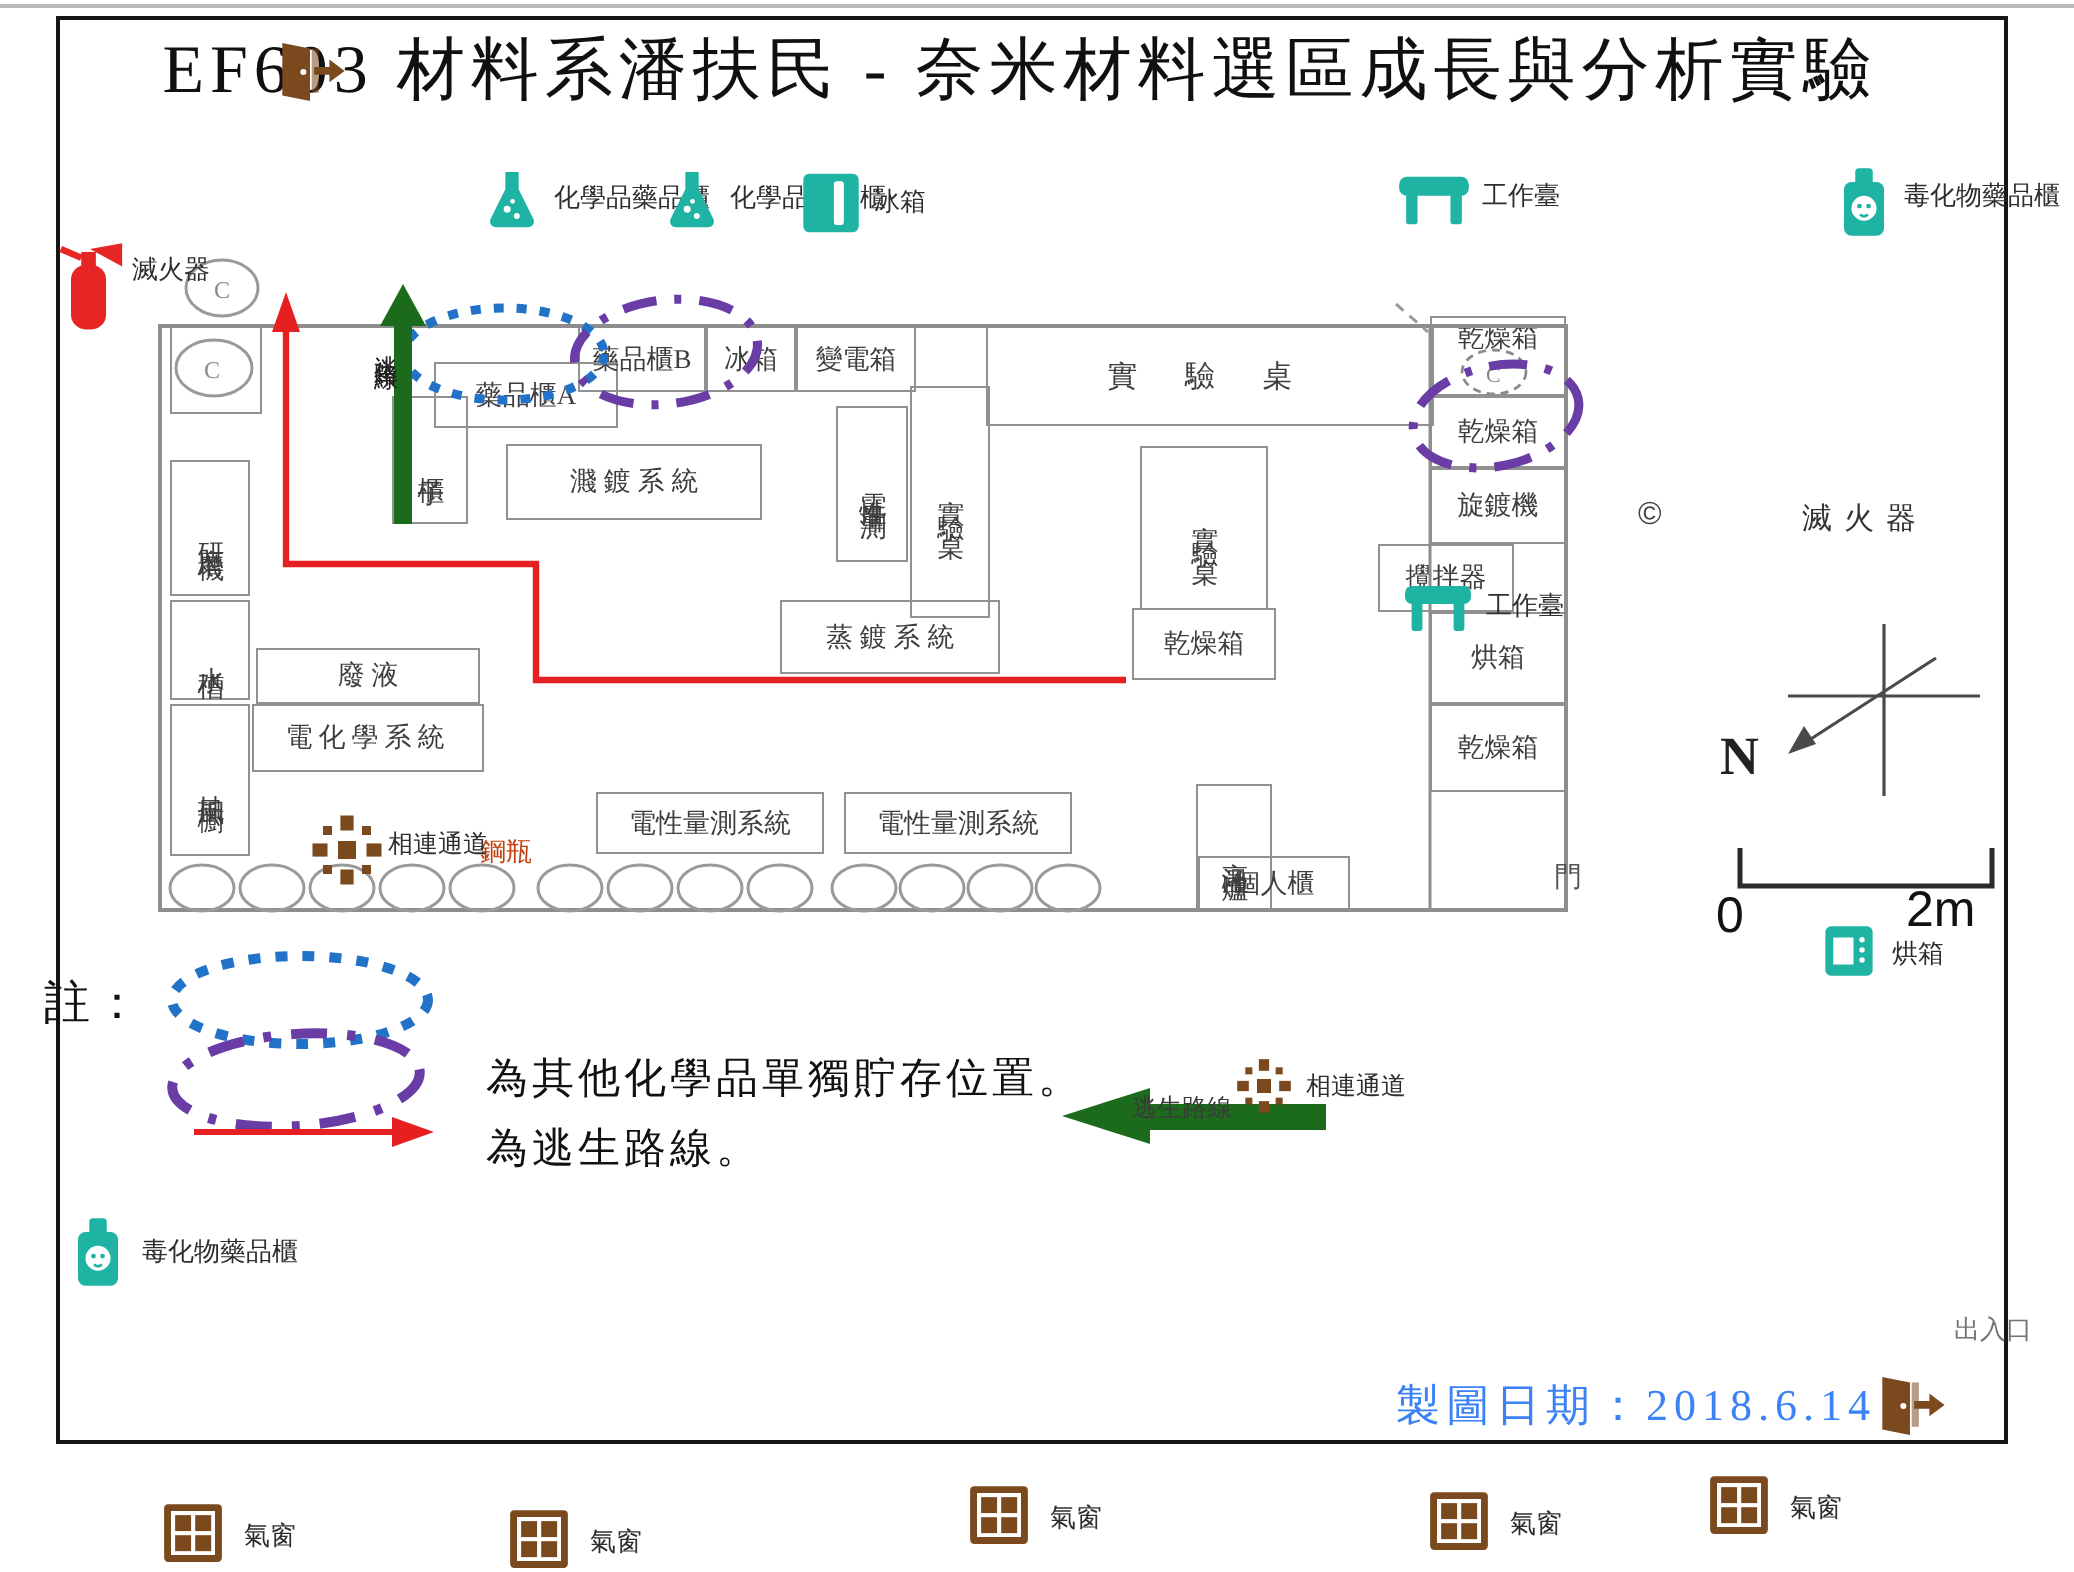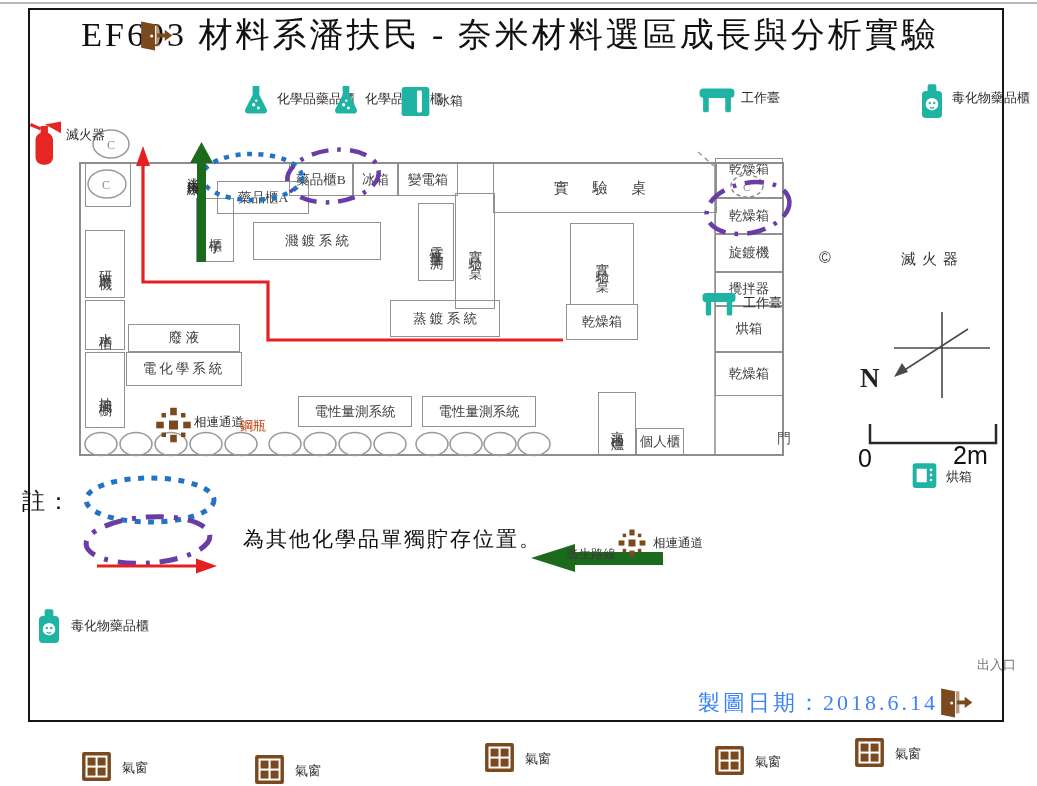--- a/index.html
+++ b/index.html
@@ -138,39 +138,39 @@
 
   <div id="plan-boxes">
       <div class="pbox" style="left: 197px; top: 181px; width: 92px; height: 33px; font-size: 13.5px; margin-left: 20px;">藥品櫃A</div>
       <div class="pbox" style="left: 289px; top: 163px; width: 64px; height: 33px; font-size: 13.5px;">藥品櫃B</div>
       <div class="pbox" style="left: 353px; top: 163px; width: 45px; height: 33px; font-size: 13.5px;">冰箱</div>
       <div class="pbox" style="left: 398px; top: 163px; width: 60px; height: 33px; font-size: 13.5px;">變電箱</div>
       <div class="pbox" style="left: 493px; top: 163px; width: 224px; height: 50px; font-size: 15px; letter-spacing: 10px;">實 驗 桌</div>
       <div class="pbox vtop" style="left: 715px; top: 158px; width: 68px; height: 40px; font-size: 13.5px;">乾燥箱</div>
       <div class="pbox" style="left: 715px; top: 198px; width: 68px; height: 36px; font-size: 13.5px;">乾燥箱</div>
       <div class="pbox" style="left: 715px; top: 234px; width: 68px; height: 38px; font-size: 13.5px;">旋鍍機</div>
-      <div class="pbox" style="left: 715px; top: 272px; width: 68px; height: 34px; font-size: 13.5px;">攪拌器</div>
+      <div class="pbox" style="left: 689px; top: 272px; width: 68px; height: 34px; font-size: 13.5px;">攪拌器</div>
       <div class="pbox" style="left: 715px; top: 306px; width: 68px; height: 46px; font-size: 13.5px;">烘箱</div>
       <div class="pbox" style="left: 715px; top: 352px; width: 68px; height: 44px; font-size: 13.5px;">乾燥箱</div>
       <div class="pbox vert" style="left: 196px; top: 198px; width: 38px; height: 64px; font-size: 13.5px;">櫃子</div>
       <div class="pbox vert" style="left: 85px; top: 230px; width: 40px; height: 68px; font-size: 13.5px;">研磨機</div>
       <div class="pbox vert" style="left: 85px; top: 300px; width: 40px; height: 50px; font-size: 13.5px;">水槽</div>
       <div class="pbox vert" style="left: 85px; top: 352px; width: 40px; height: 76px; font-size: 13.5px;">抽風櫥</div>
       <div class="pbox" style="left: 253px; top: 222px; width: 128px; height: 38px; font-size: 13.5px;">濺 鍍 系 統</div>
       <div class="pbox" style="left: 128px; top: 324px; width: 112px; height: 28px; font-size: 13.5px;">廢 液</div>
       <div class="pbox" style="left: 126px; top: 352px; width: 116px; height: 34px; font-size: 13.5px; letter-spacing: 3px;">電化學系統</div>
       <div class="pbox vert" style="left: 418px; top: 203px; width: 36px; height: 78px; font-size: 13.5px;">電性量測</div>
       <div class="pbox vert" style="left: 455px; top: 193px; width: 40px; height: 116px; font-size: 13.5px; letter-spacing: 8px;">實驗桌</div>
       <div class="pbox vert" style="left: 570px; top: 223px; width: 64px; height: 82px; font-size: 13.5px; letter-spacing: 8px;">實驗桌</div>
       <div class="pbox" style="left: 390px; top: 300px; width: 110px; height: 37px; font-size: 13.5px;">蒸 鍍 系 統</div>
       <div class="pbox" style="left: 566px; top: 304px; width: 72px; height: 36px; font-size: 13.5px;">乾燥箱</div>
       <div class="pbox" style="left: 298px; top: 396px; width: 114px; height: 31px; font-size: 13.5px;">電性量測系統</div>
       <div class="pbox" style="left: 422px; top: 396px; width: 114px; height: 31px; font-size: 13.5px;">電性量測系統</div>
       <div class="pbox vert" style="left: 598px; top: 392px; width: 38px; height: 64px; font-size: 13.5px;">高溫爐</div>
-      <div class="pbox" style="left: 636px; top: 428px; width: 48px; height: 28px; font-size: 13.5px;">個人櫃</div>
+      <div class="pbox" style="left: 599px; top: 428px; width: 76px; height: 28px; font-size: 13.5px;">個人櫃</div>
       <div class="pbox" style="left: 85px; top: 163px; width: 46px; height: 44px; font-size: 13.5px;"></div>
     </div>
 
   <svg id="overlay" width="1037" height="786">
     <rect x="80" y="163" width="703" height="292" fill="none" stroke="#8d8d8d" stroke-width="2"></rect>
     <line x1="715" y1="163" x2="715" y2="455" stroke="#8d8d8d" stroke-width="1.5"></line>
     <line x1="698" y1="152" x2="714" y2="166" stroke="#9a9a9a" stroke-width="1.5" stroke-dasharray="5 4"></line>
     <g id="cyl-group" fill="none" stroke="#9a9a9a" stroke-width="1.5">
         <ellipse cx="101" cy="444" rx="16" ry="11.5"></ellipse>
         <ellipse cx="136" cy="444" rx="16" ry="11.5"></ellipse>
@@ -236,20 +236,21 @@
   <span class="lbl serif" style="left:860px;top:363px;font-size:27px;font-weight:bold;color:#222">N</span>
   <span class="lbl" style="left:858px;top:444px;font-size:25px;color:#111">0</span>
   <span class="lbl" style="left:953px;top:441px;font-size:25px;color:#111">2m</span>
   <svg class="ic" style="left:911px;top:460px" width="27" height="31" viewBox="0 0 24 26">
       <use href="#sym-oven"></use>
     </svg>
   <span class="lbl" style="left:946px;top:468px">烘箱</span>
 
   <span class="legend-text" style="left:22px;top:486px;font-size:23px">註：</span>
   <span class="legend-text" style="left:243px;top:525px">為其他化學品單獨貯存位置。</span>
+  <span class="legend-text" style="left:243px;top:560px">為逃生路線。</span>
   <span class="lbl" style="left:566px;top:546px;font-size:12.5px;color:#3a3a3a">逃生路線</span>
   <svg class="ic" style="left:618px;top:528px" width="28" height="30" viewBox="0 0 24 24">
       <use href="#sym-passage"></use>
     </svg>
   <span class="lbl" style="left:653px;top:535px;font-size:12.5px">相連通道</span>
 
   <svg class="ic" style="left:34px;top:606px" width="30" height="40" viewBox="0 0 24 30">
       <use href="#sym-toxic"></use>
     </svg>
   <span class="lbl" style="left:71px;top:617px">毒化物藥品櫃</span>

